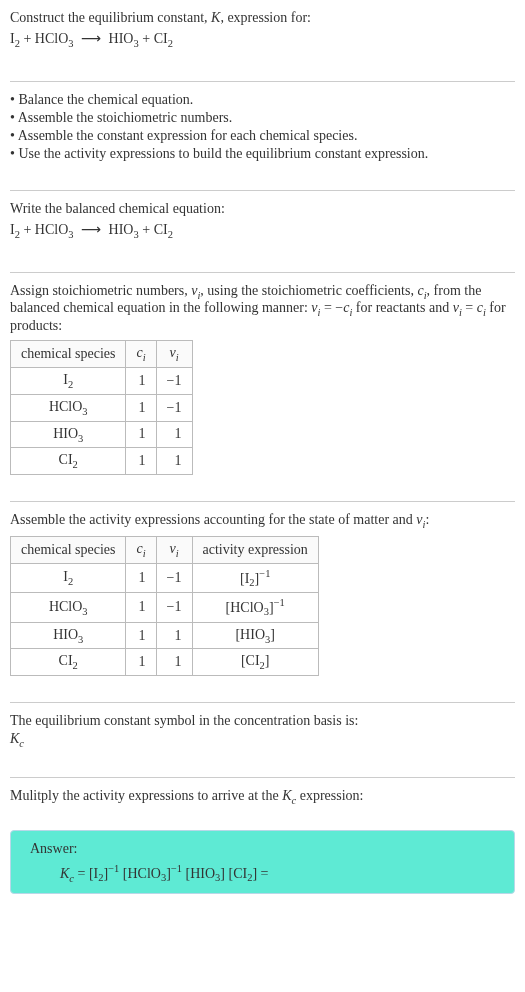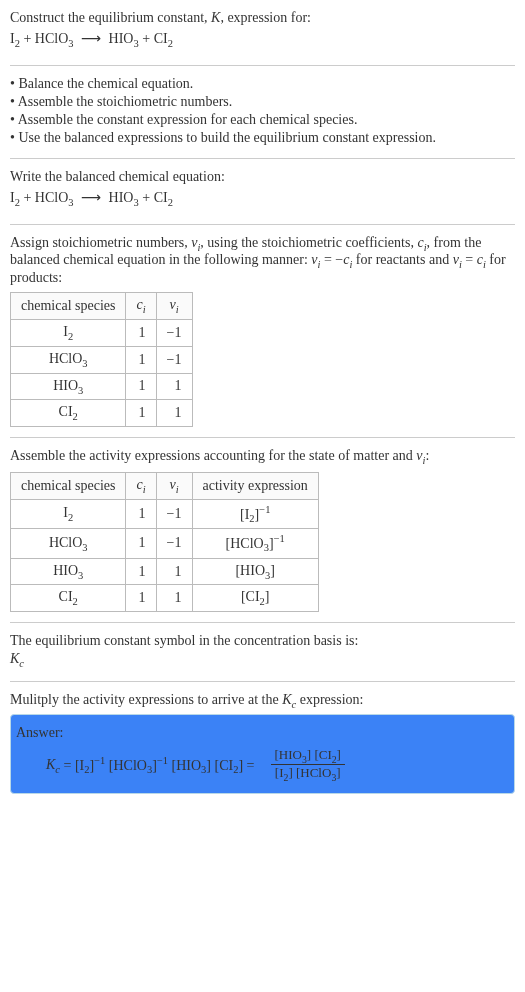--- a/index.html
+++ b/index.html
@@ -7,21 +7,21 @@
     font-size: 14px;
     color: #333;
     margin: 0;
     padding: 8px 10px;
     width: 525px;
     box-sizing: border-box;
     background: #fff;
   }
   .section {
     border-bottom: 1px solid #ccc;
-    padding-bottom: 10px;
+    padding-bottom: 26px;
     margin-bottom: 10px;
   }
   .section:last-of-type { border-bottom: none; }
   .line { margin: 2px 0; }
   .eq { margin: 4px 0 6px 0; }
   sub { font-size: 0.75em; vertical-align: sub; }
   sup { font-size: 0.75em; vertical-align: super; }
   .ital { font-style: italic; }
   table.stoich {
     border-collapse: collapse;
@@ -29,25 +29,25 @@
   }
   table.stoich th, table.stoich td {
     border: 1px solid #bbb;
     padding: 4px 10px;
     text-align: center;
     font-weight: normal;
   }
   table.stoich th { background: #fafafa; }
   table.stoich td.num { text-align: right; }
   .answer-box {
-    background: #3b82f6;
+    background: #5eead4;
     border: 1px solid #b8d8e8;
     border-radius: 4px;
-    padding: 10px 5px;
-    margin-top: 4px;
+    padding: 10px 19px;
+    margin-top: 24px;
   }
   .answer-label { margin-bottom: 6px; }
   .kc-line {
     display: flex;
     align-items: center;
     gap: 16px;
     padding-left: 30px;
     flex-wrap: nowrap;
   }
   .frac {
@@ -69,21 +69,21 @@
     <span>Construct the equilibrium constant, </span><span class="ital">K</span><span>, expression for:</span>
   </div>
   <div class="eq">I<sub>2</sub> + HClO<sub>3</sub> <span class="arrow">⟶</span> HIO<sub>3</sub> + CI<sub>2</sub></div>
 </div>
 
 <div class="section">
   <div id="plan-list">
       <div class="line">• Balance the chemical equation.</div>
       <div class="line">• Assemble the stoichiometric numbers.</div>
       <div class="line">• Assemble the constant expression for each chemical species.</div>
-      <div class="line">• Use the balanced expressions to build the equilibrium constant expression.</div>
+      <div class="line">• Use the activity expressions to build the equilibrium constant expression.</div>
     </div>
 </div>
 
 <div class="section">
   <div class="line">Write the balanced chemical equation:</div>
   <div class="eq">I<sub>2</sub> + HClO<sub>3</sub> <span class="arrow">⟶</span> HIO<sub>3</sub> + CI<sub>2</sub></div>
 </div>
 
 <div class="section">
   <div class="line">Assign stoichiometric numbers, <span class="ital">ν<sub>i</sub></span>, using the stoichiometric coefficients, <span class="ital">c<sub>i</sub></span>, from the balanced chemical equation in the following manner: <span class="ital">ν<sub>i</sub></span> = −<span class="ital">c<sub>i</sub></span> for reactants and <span class="ital">ν<sub>i</sub></span> = <span class="ital">c<sub>i</sub></span> for products:</div>
@@ -164,19 +164,15 @@
   <div class="line">The equilibrium constant symbol in the concentration basis is:</div>
   <div class="line"><span class="ital">K<sub>c</sub></span></div>
 </div>
 
 <div>
   <div class="line">Mulitply the activity expressions to arrive at the <span class="ital">K<sub>c</sub></span> expression:</div>
   <div class="answer-box">
     <div class="answer-label">Answer:</div>
     <div class="kc-line">
       <span><span class="ital">K<sub>c</sub></span> = [I<sub>2</sub>]<sup>−1</sup> [HClO<sub>3</sub>]<sup>−1</sup> [HIO<sub>3</sub>] [CI<sub>2</sub>] =</span>
-      <span class="frac">
-        <span class="num">[HIO<sub>3</sub>] [CI<sub>2</sub>]</span>
-        <span class="den">[I<sub>2</sub>] [HClO<sub>3</sub>]</span>
-      </span>
     </div>
   </div>
 </div>
 
 </body></html>

